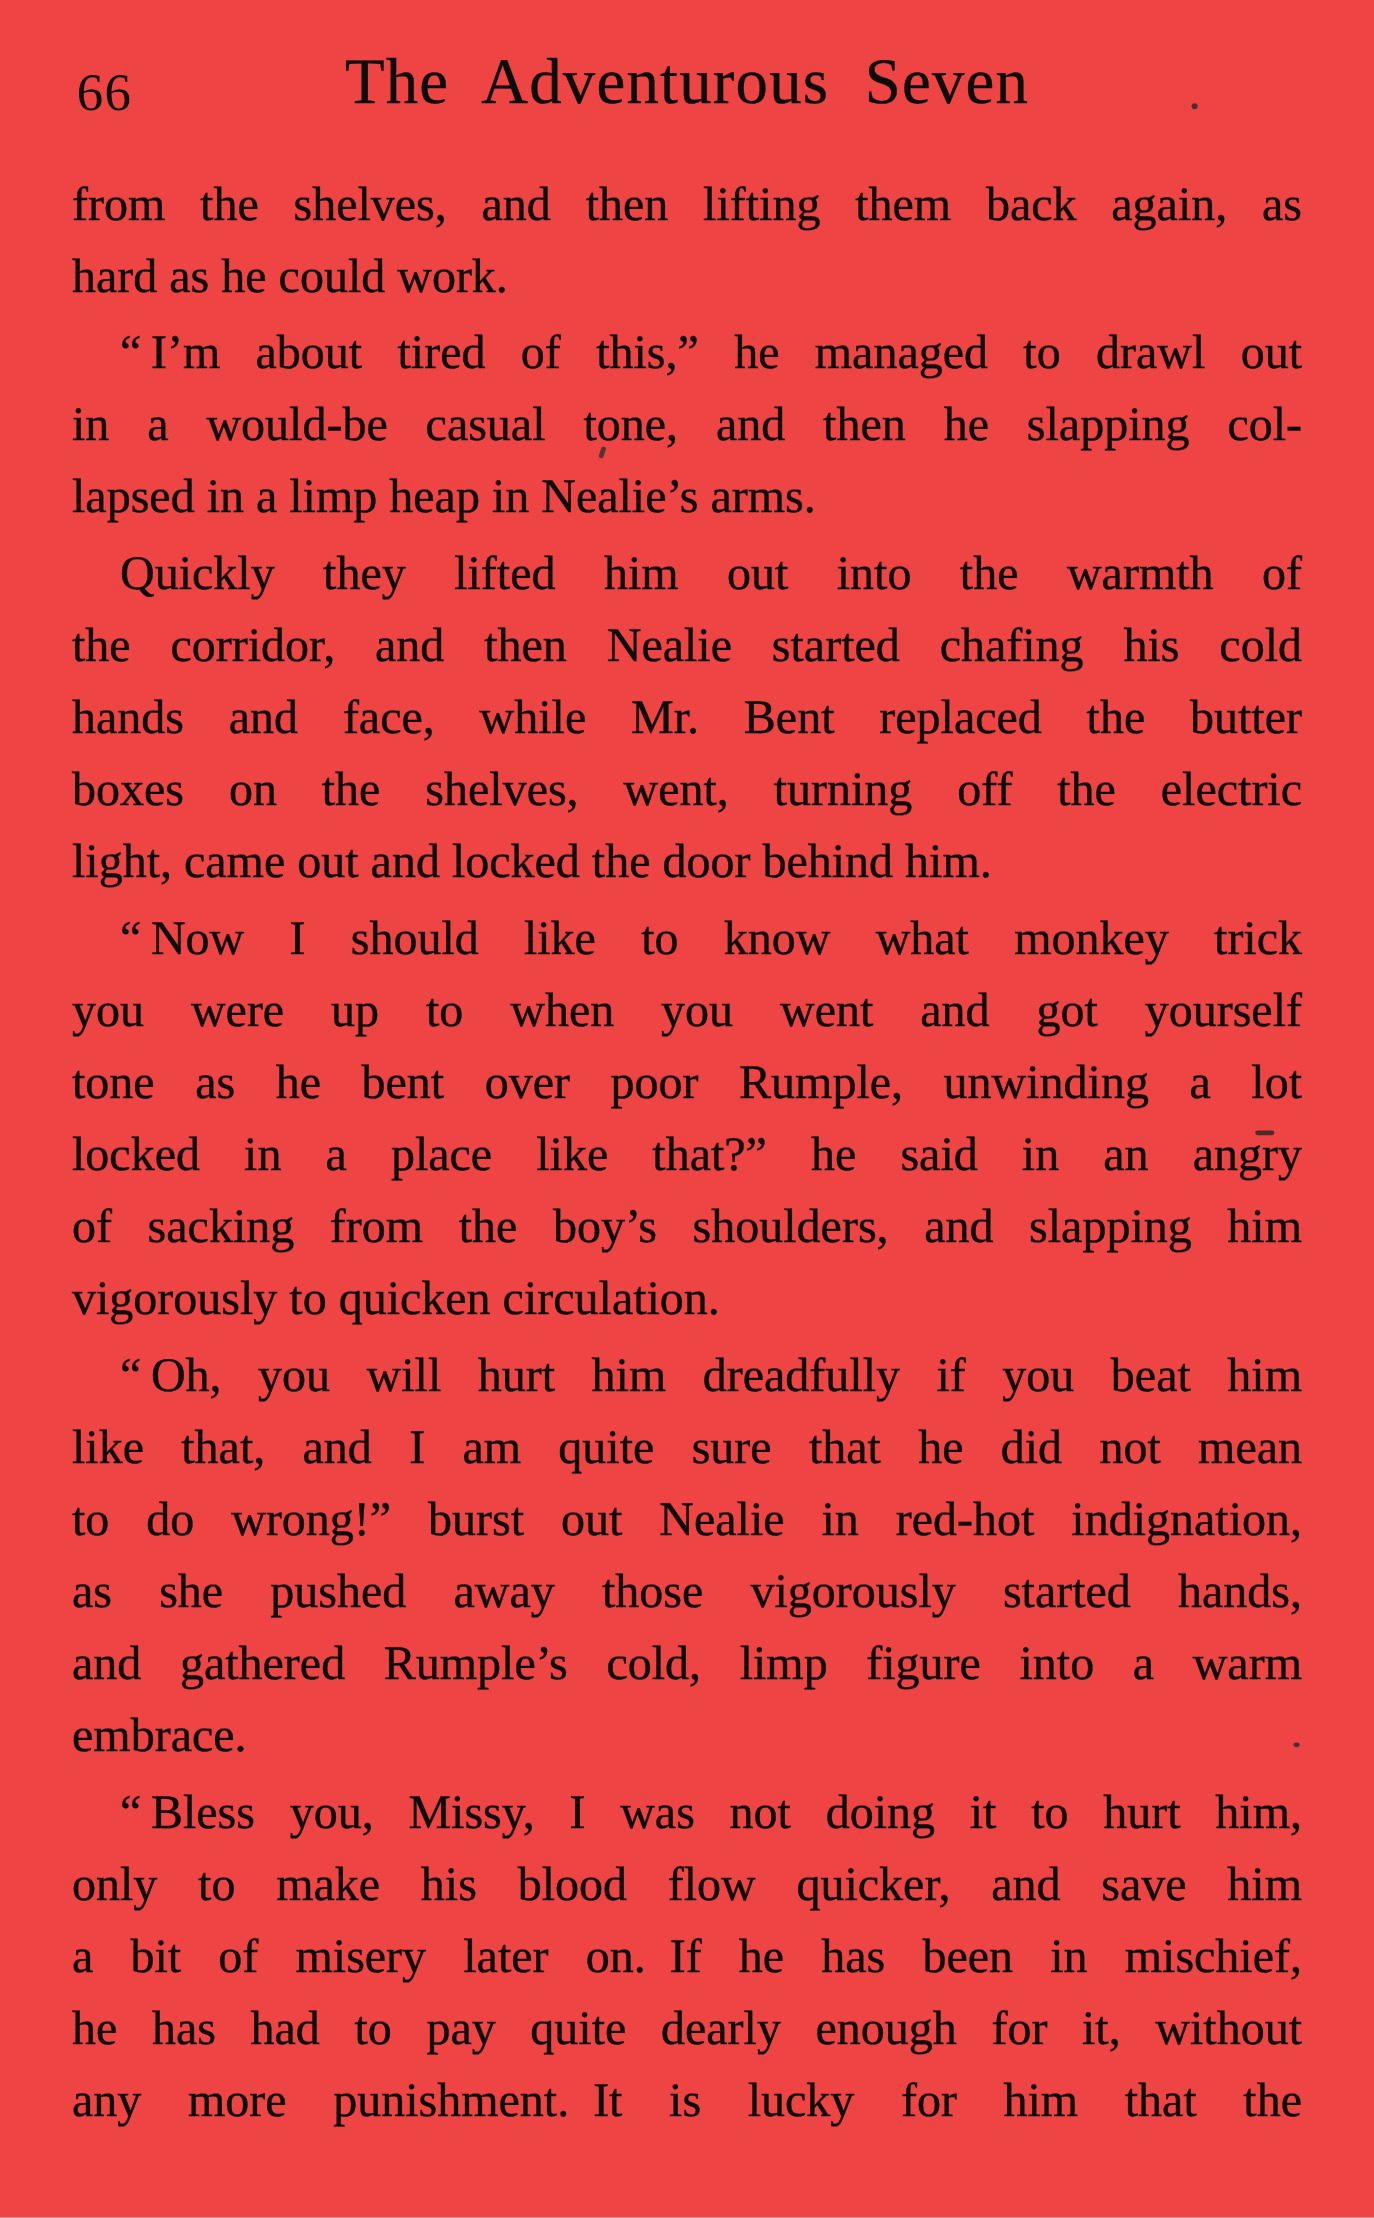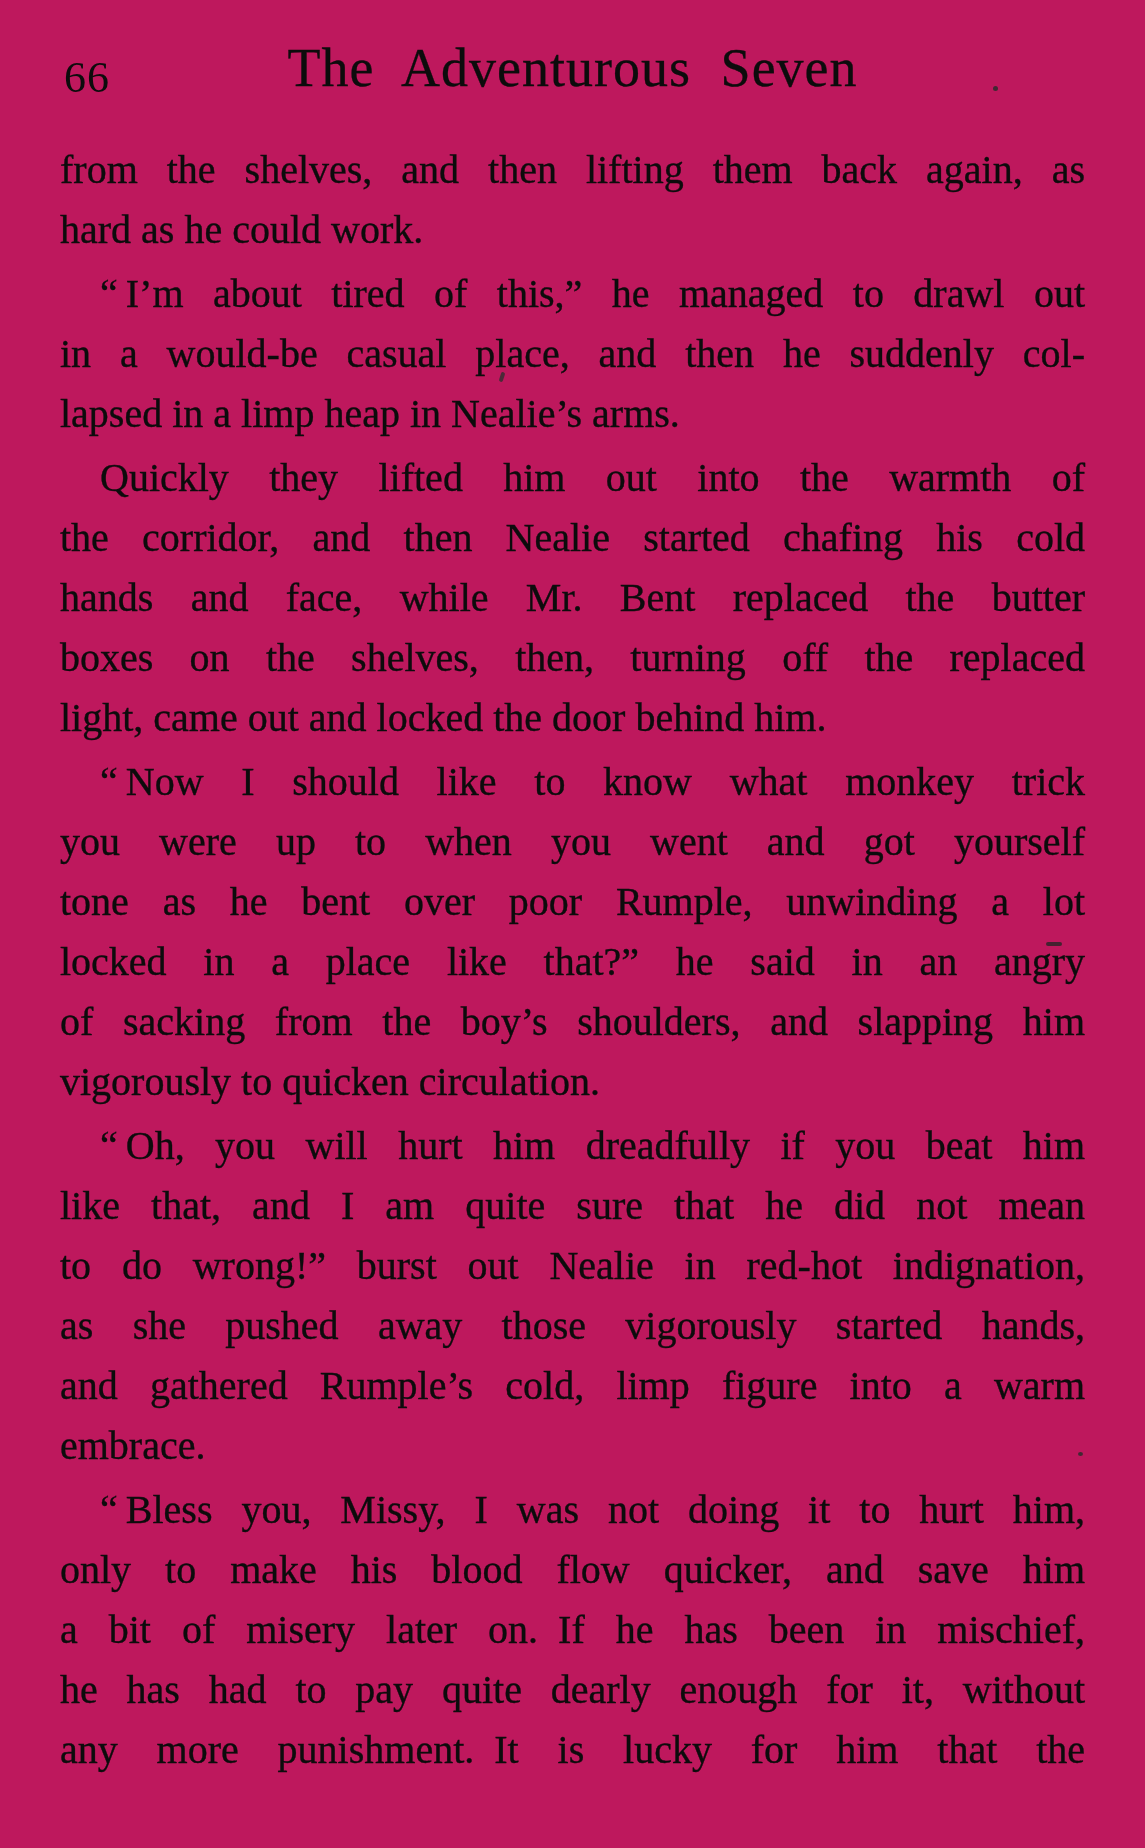--- a/index.html
+++ b/index.html
@@ -6,21 +6,21 @@
   body {
     width: 1145px; height: 1848px;
     background: #ffffff;
     font-family: "Liberation Serif", "DejaVu Serif", serif;
     color: #0c0c0c;
     position: relative;
     overflow: hidden;
   }
   .page {
     position: absolute; inset: 0;
-    background: #be185d;
+    background: #ef4444;
   }
   
   .pagenum {
     position: absolute;
     left: 64px; top: 54px;
     font-size: 44px; line-height: 48px;
     letter-spacing: 1px;
   }
   .running-title {
     position: absolute;
@@ -65,26 +65,26 @@
 
 <div class="page">
 
   <div class="pagenum">66</div>
   <div class="running-title">The Adventurous Seven</div>
 
   <div class="bodytext">
     <div class="ln">from the shelves, and then lifting them back again, as</div>
     <div class="ln pe">hard as he could work.</div>
     <div class="ln pf">“ I’m about tired of this,” he managed to drawl out</div>
-    <div class="ln">in a would-be casual place, and then he suddenly col-</div>
+    <div class="ln">in a would-be casual tone, and then he slapping col-</div>
     <div class="ln pe">lapsed in a limp heap in Nealie’s arms.</div>
     <div class="ln pf">Quickly they lifted him out into the warmth of</div>
     <div class="ln">the corridor, and then Nealie started chafing his cold</div>
     <div class="ln">hands and face, while Mr. Bent replaced the butter</div>
-    <div class="ln">boxes on the shelves, then, turning off the replaced</div>
+    <div class="ln">boxes on the shelves, went, turning off the electric</div>
     <div class="ln pe">light, came out and locked the door behind him.</div>
     <div class="ln pf">“ Now I should like to know what monkey trick</div>
     <div class="ln">you were up to when you went and got yourself</div>
     <div class="ln">tone as he bent over poor Rumple, unwinding a lot</div>
     <div class="ln">locked in a place like that?” he said in an angry</div>
     <div class="ln">of sacking from the boy’s shoulders, and slapping him</div>
     <div class="ln pe">vigorously to quicken circulation.</div>
     <div class="ln pf">“ Oh, you will hurt him dreadfully if you beat him</div>
     <div class="ln">like that, and I am quite sure that he did not mean</div>
     <div class="ln">to do wrong!” burst out Nealie in red-hot indignation,</div>

